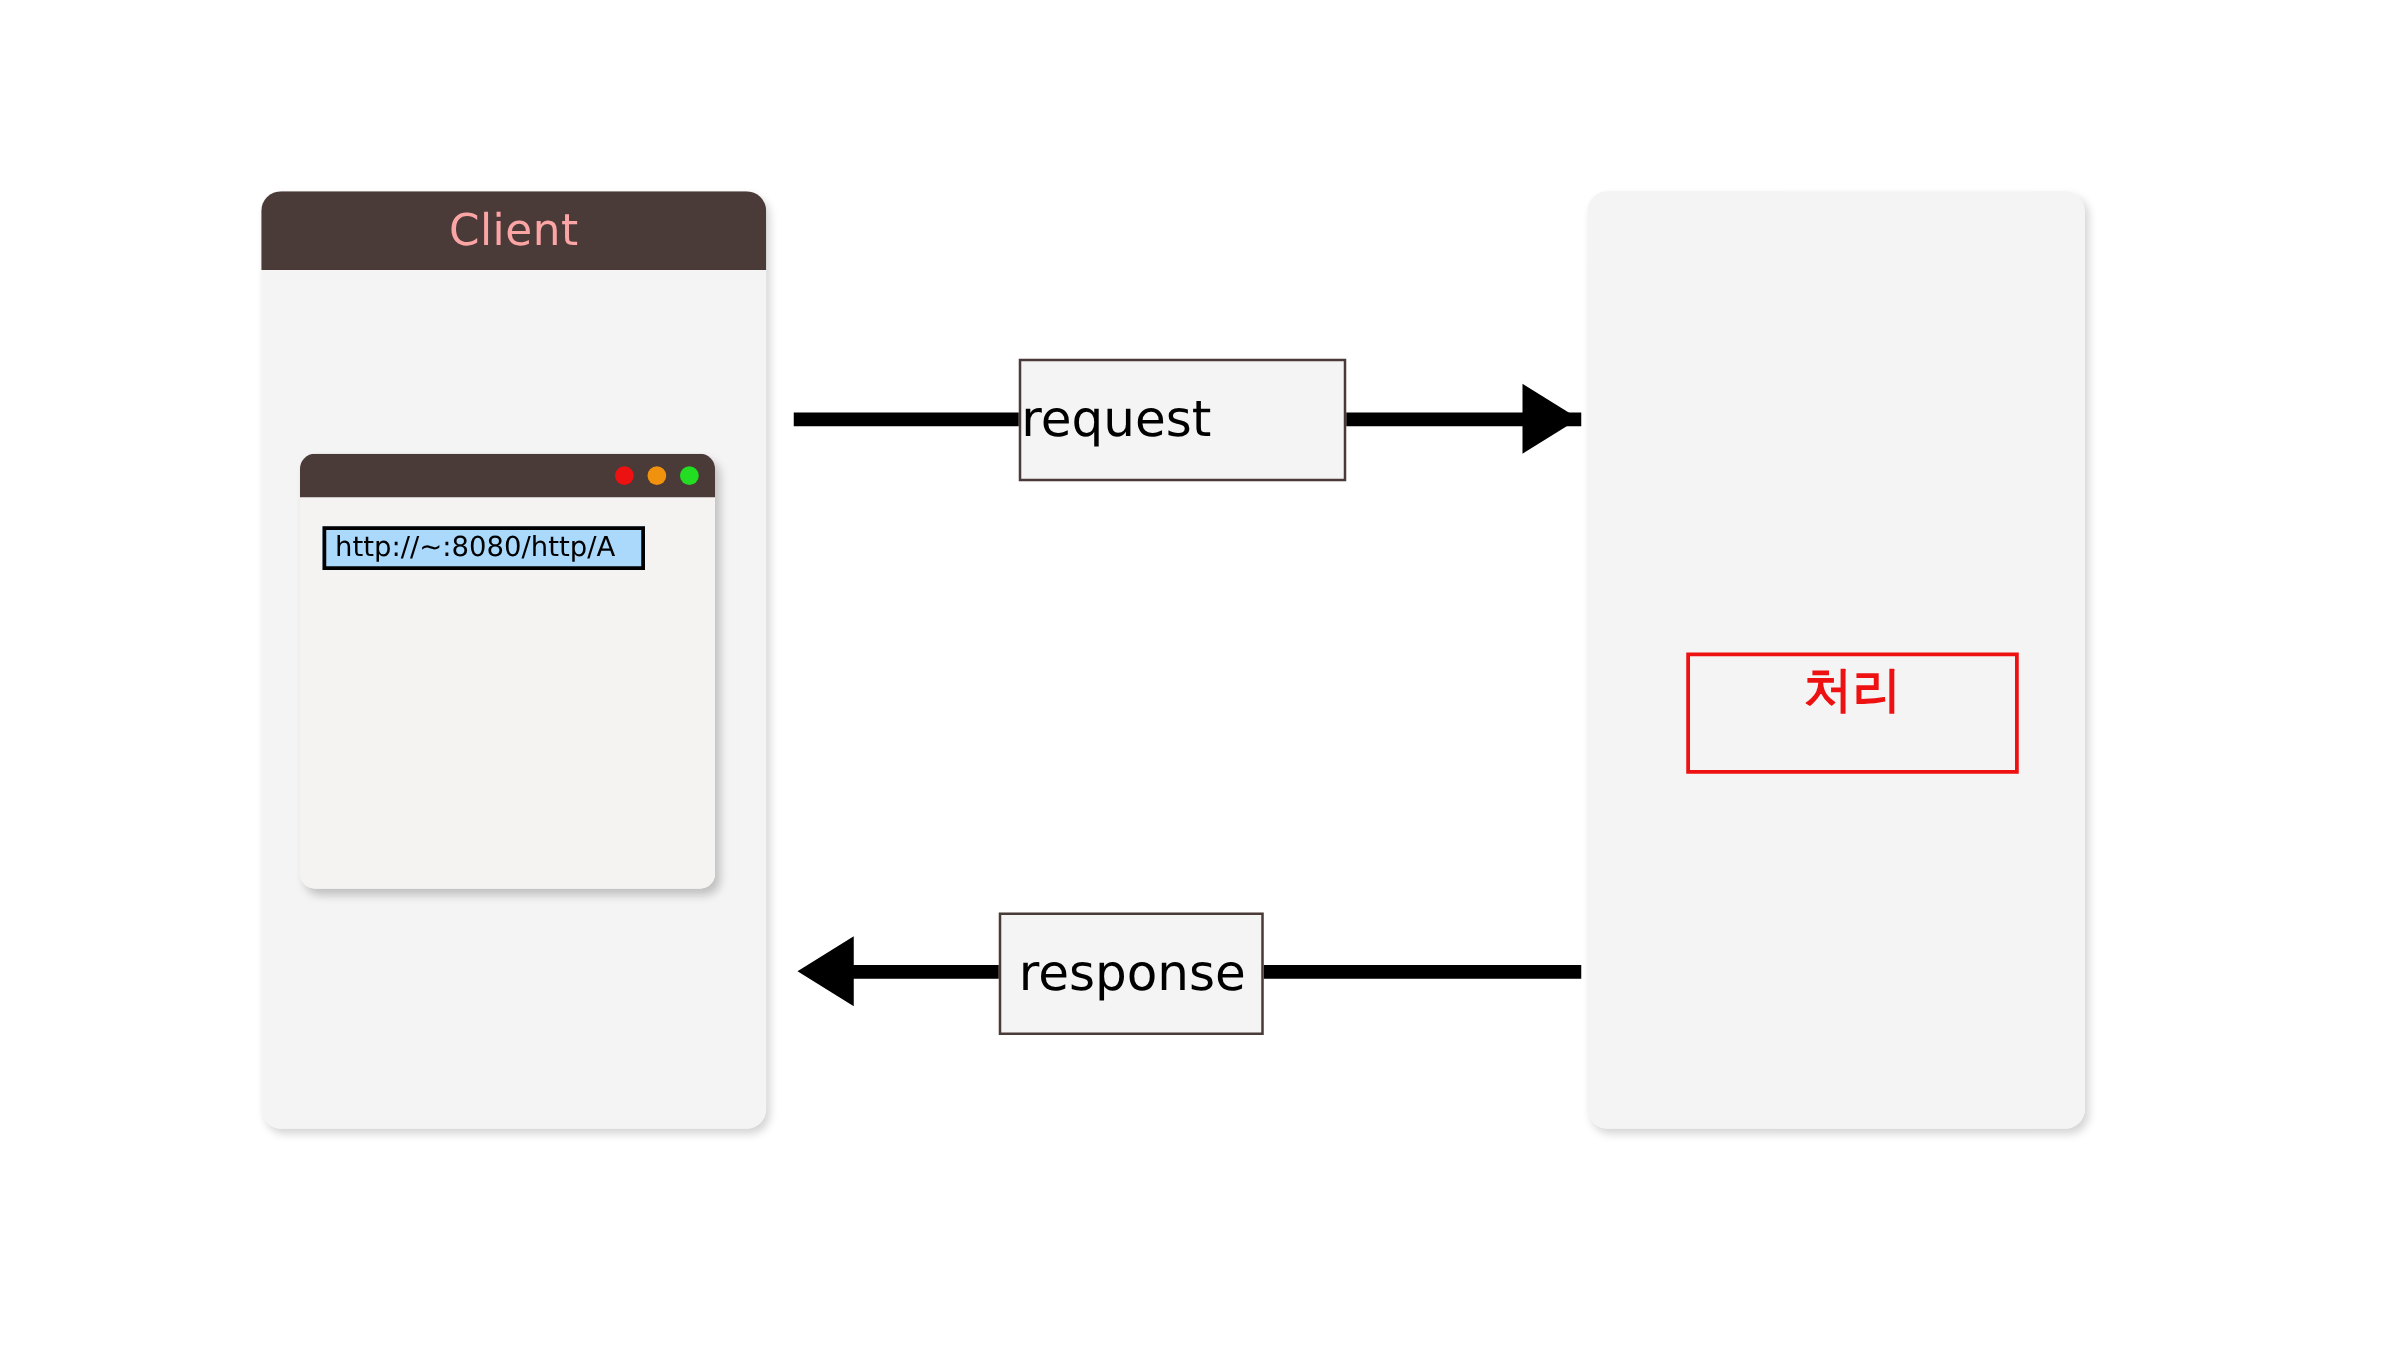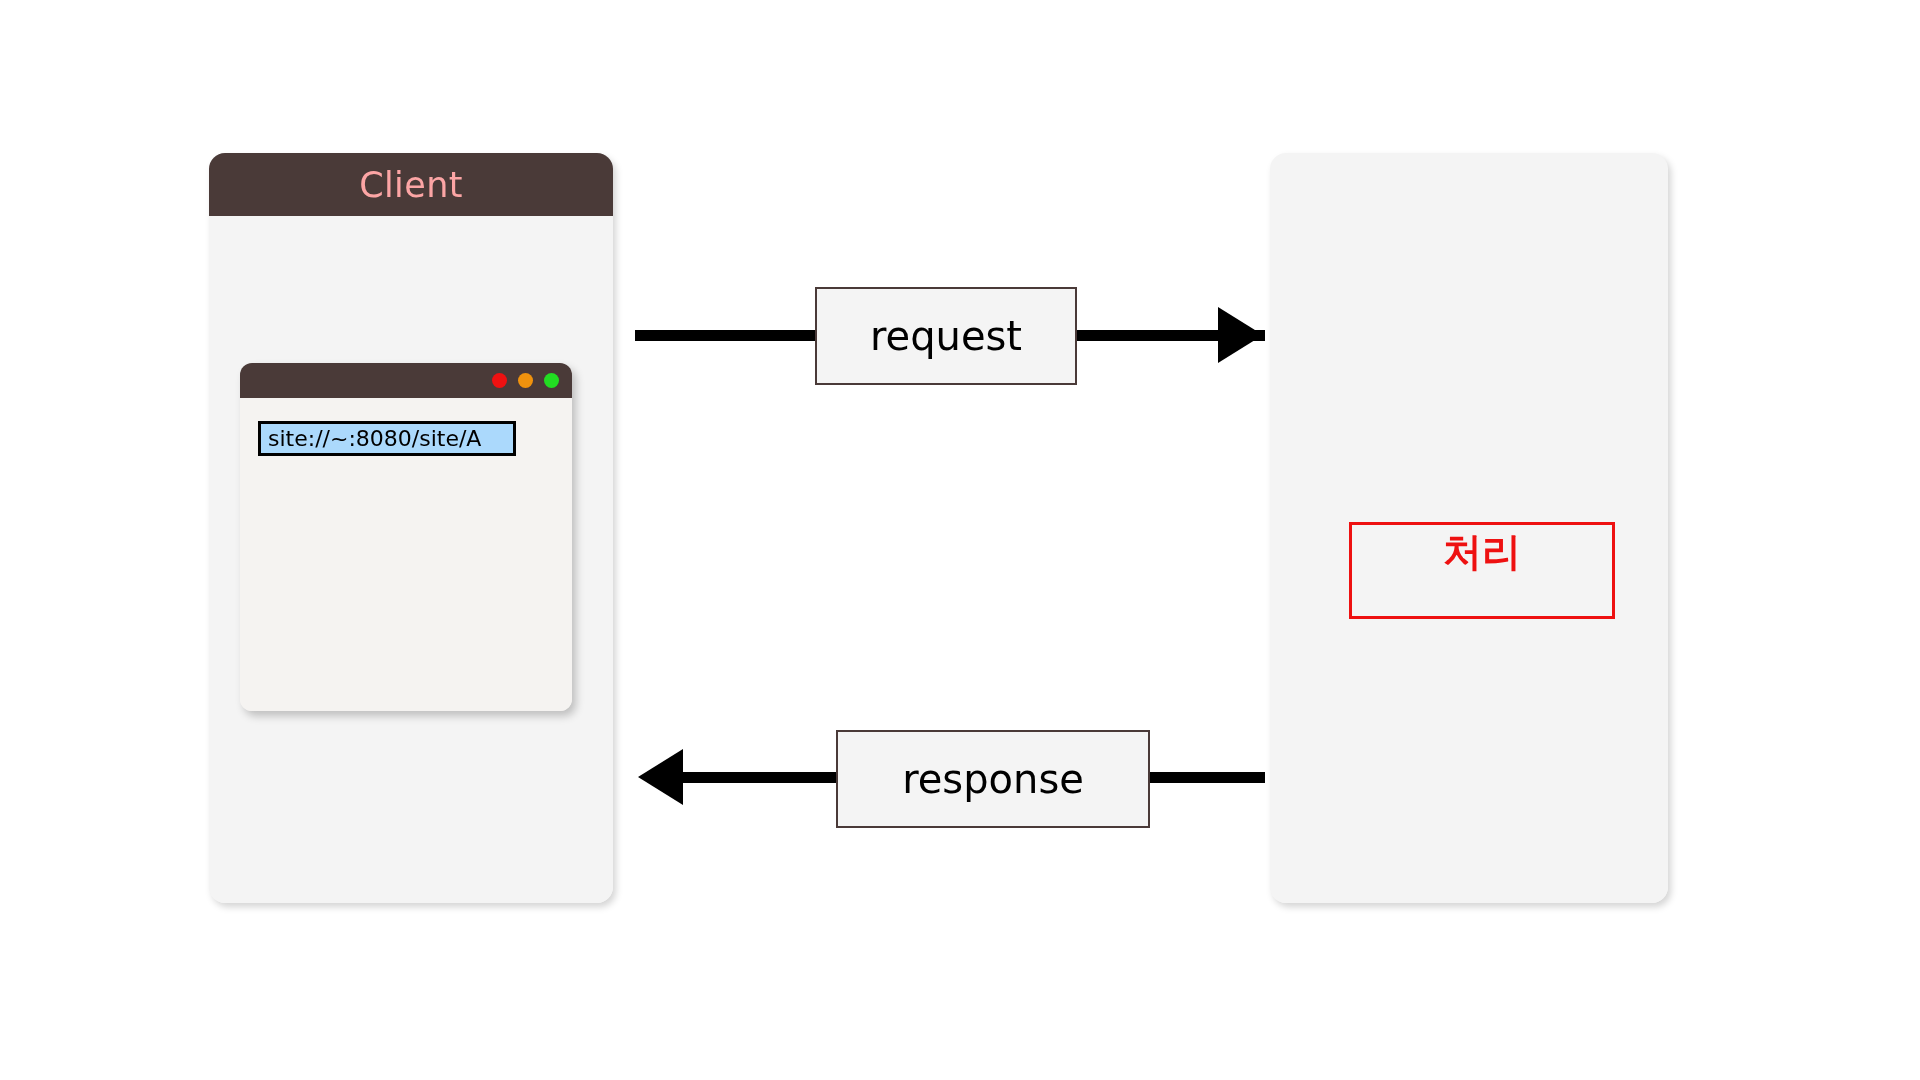--- a/index.html
+++ b/index.html
@@ -170,55 +170,54 @@
     border-bottom: 28px solid transparent;
     border-right: 45px solid #000000;
   }
   .edge-label {
     position: absolute;
     background: #f4f4f4;
     border: 2px solid #4a3a38;
     box-sizing: border-box;
     display: flex;
     align-items: center;
-    justify-content: center;
     font-size: 40px;
     color: #000000;
   }
 
   
   #request-shaft    { left: 635px;  top: 330px;  width: 630px; }
   #request-head     { left: 1218px; top: 307px; }
   #request-label    { left: 815px;  top: 287px; width: 262px; height: 98px; }
 
   
   #response-shaft   { left: 660px;  top: 772px;  width: 605px; }
   #response-head    { left: 638px;  top: 749px; }
-  #response-label   { left: 836px;  top: 730px; width: 314px; height: 98px; }
+  #response-label   { left: 799px;  top: 730px; width: 212px; height: 98px; padding-left: 14px; }
 </style>
 </head>
 <body>
 
 <div id="canvas">
 
   <div id="client-panel" class="panel">
     <div class="panel-header">
       <span>Client</span>
     </div>
     <div class="panel-body"></div>
   </div>
 
   <div id="browser-window">
     <div id="browser-titlebar">
       <span class="traffic-dot" style="background:#ee1111;"></span>
       <span class="traffic-dot" style="background:#f0920d;"></span>
       <span class="traffic-dot" style="background:#22dd22;"></span>
     </div>
     <div id="browser-viewport">
-      <div id="url-bar" title="http://~:8080/site/A">site://~:8080/site/A</div>
+      <div id="url-bar" title="http://~:8080/site/A">http://~:8080/http/A</div>
     </div>
   </div>
 
   <div id="request-shaft" class="arrow-shaft"></div>
   <div id="request-head" class="arrowhead-right"></div>
   <div id="request-label" class="edge-label">
     <span>request</span>
   </div>
 
   <div id="response-shaft" class="arrow-shaft"></div>

